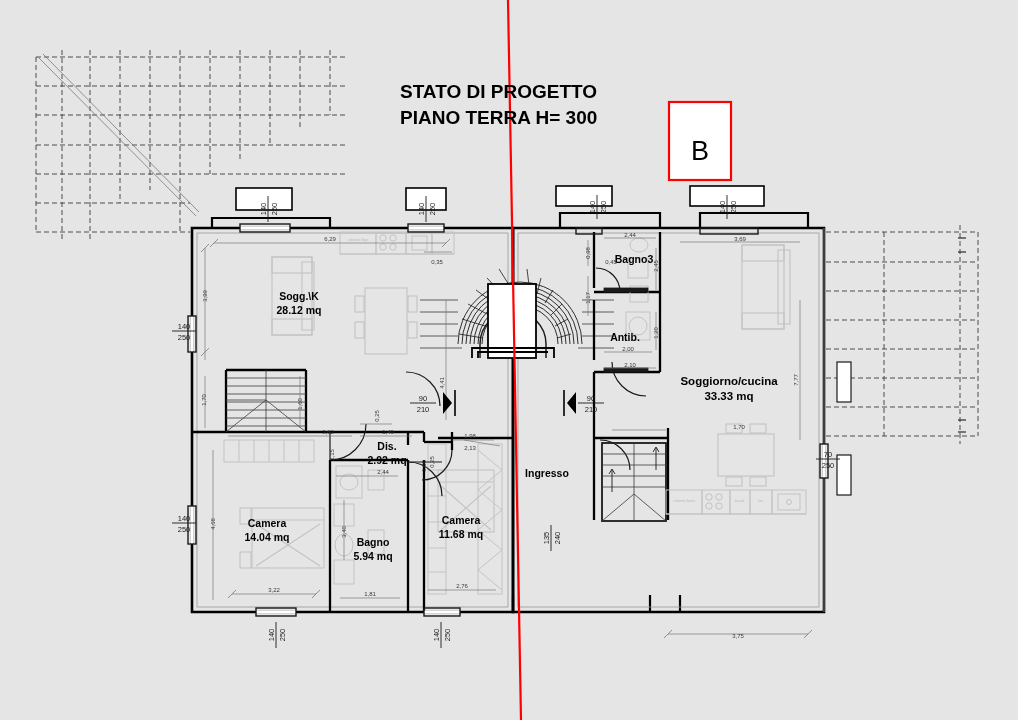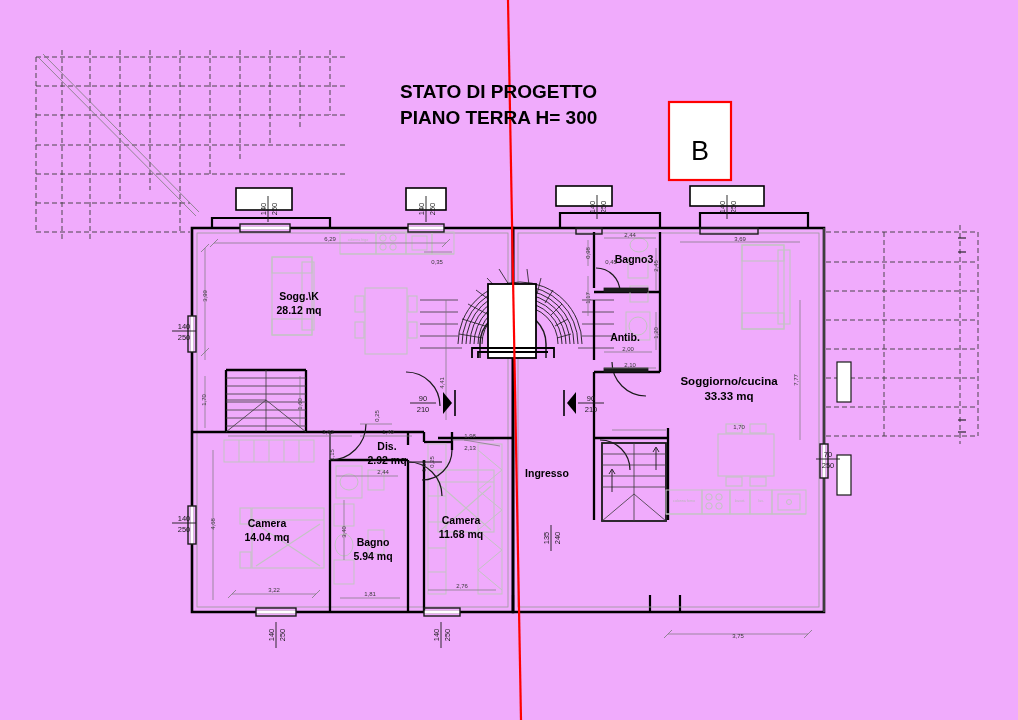--- a/index.html
+++ b/index.html
@@ -1,17 +1,17 @@
 <!DOCTYPE html>
 <html><head>
 <meta charset="utf-8">
 <style>
   html,body{margin:0;padding:0;background:#ffffff;}
   #stage{
-    position:relative;width:1018px;height:720px;background:#f0abfc;overflow:hidden;
+    position:relative;width:1018px;height:720px;background:#e5e5e5;overflow:hidden;
     font-family:"Liberation Sans", sans-serif;
   }
   svg{position:absolute;left:0;top:0;}
   .ttl{font-family:"Liberation Sans",sans-serif;font-weight:bold;font-size:19px;fill:#000;}
   .roomname{font-family:"Liberation Sans",sans-serif;font-weight:bold;font-size:10.5px;fill:#000;text-anchor:middle;}
   .roomname.big{font-size:11.5px;}
   .dim{font-family:"Liberation Sans",sans-serif;font-size:6px;fill:#3a3a3a;text-anchor:middle;}
   .dimv{font-family:"Liberation Sans",sans-serif;font-size:6px;fill:#3a3a3a;text-anchor:middle;}
   .wlab{font-family:"Liberation Sans",sans-serif;font-size:7.5px;fill:#1a1a1a;text-anchor:middle;}
   .furn{font-family:"Liberation Sans",sans-serif;font-size:3.6px;fill:#b9b9b9;text-anchor:middle;}

